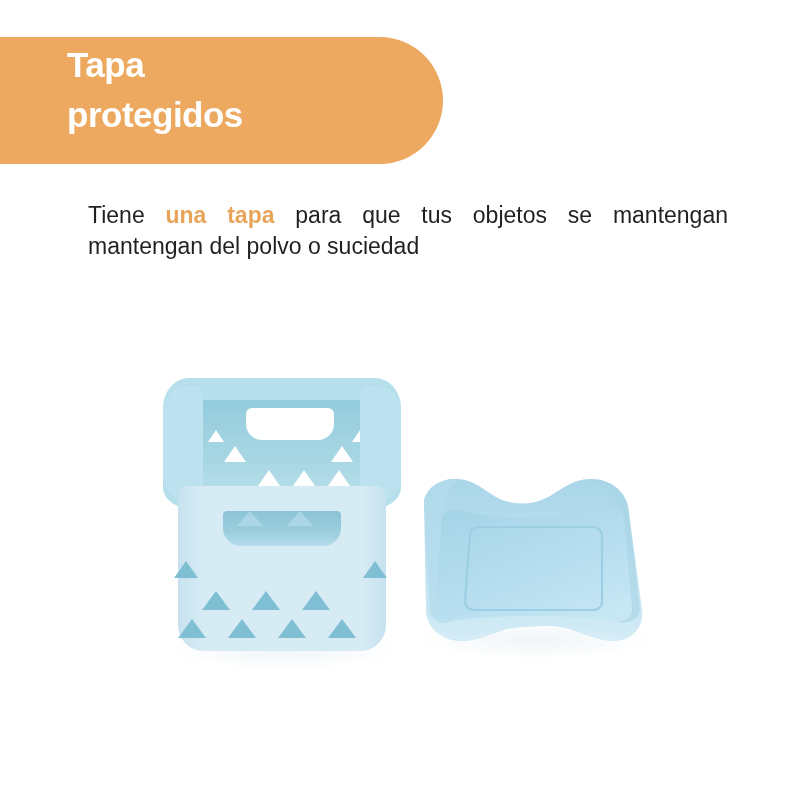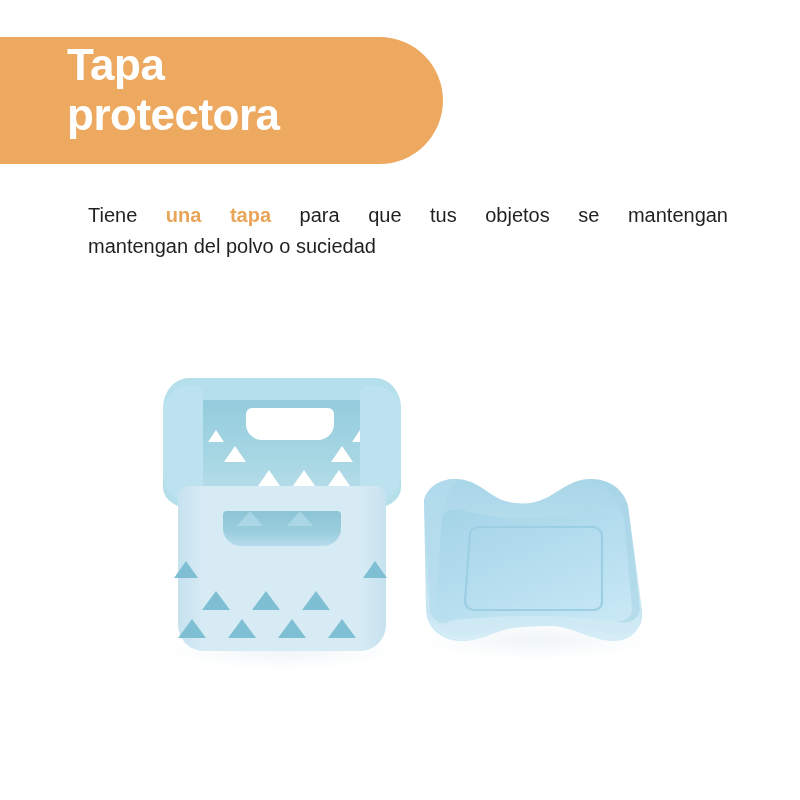--- a/index.html
+++ b/index.html
@@ -24,37 +24,37 @@
     height: 127px;
     background: #eda95f;
     border-radius: 0 64px 64px 0;
   }
   #title-text {
     position: absolute;
     left: 67px;
     top: 40px;
     width: 380px;
     color: #ffffff;
-    font-size: 44px;
+    font-size: 35px;
     line-height: 50px;
     font-weight: bold;
     letter-spacing: -0.5px;
   }
   #title-text .tline {
     display: block;
     white-space: nowrap;
   }
 
   
   #description {
     position: absolute;
     left: 88px;
     top: 200px;
     width: 640px;
-    font-size: 20px;
+    font-size: 23px;
     line-height: 31px;
     color: #231f20;
     text-align: justify;
   }
   #description .desc-line {
     display: block;
   }
   #description .desc-line.l1 {
     text-align: justify;
     text-align-last: justify;
@@ -247,21 +247,21 @@
     background: radial-gradient(ellipse at center, rgba(140,180,200,0.13) 0%, rgba(255,255,255,0) 72%);
     border-radius: 50%;
   }
 </style>
 </head>
 <body>
 
 <div id="title-banner"></div>
 <div id="title-text">
   <span class="tline">Tapa</span>
-  <span class="tline">protectora</span>
+  <span class="tline">protegidos</span>
 </div>
 
 <div id="description">
   <span class="desc-line l1"><span>Tiene </span><span class="hl">una tapa</span><span> para que tus objetos se mantengan</span></span>
   <span class="desc-line">mantengan del polvo o suciedad</span>
 </div>
 
 <div id="product-stage">
 
   <div class="ground-shadow" style="left:168px; top:630px; width:230px; height:40px;"></div>

